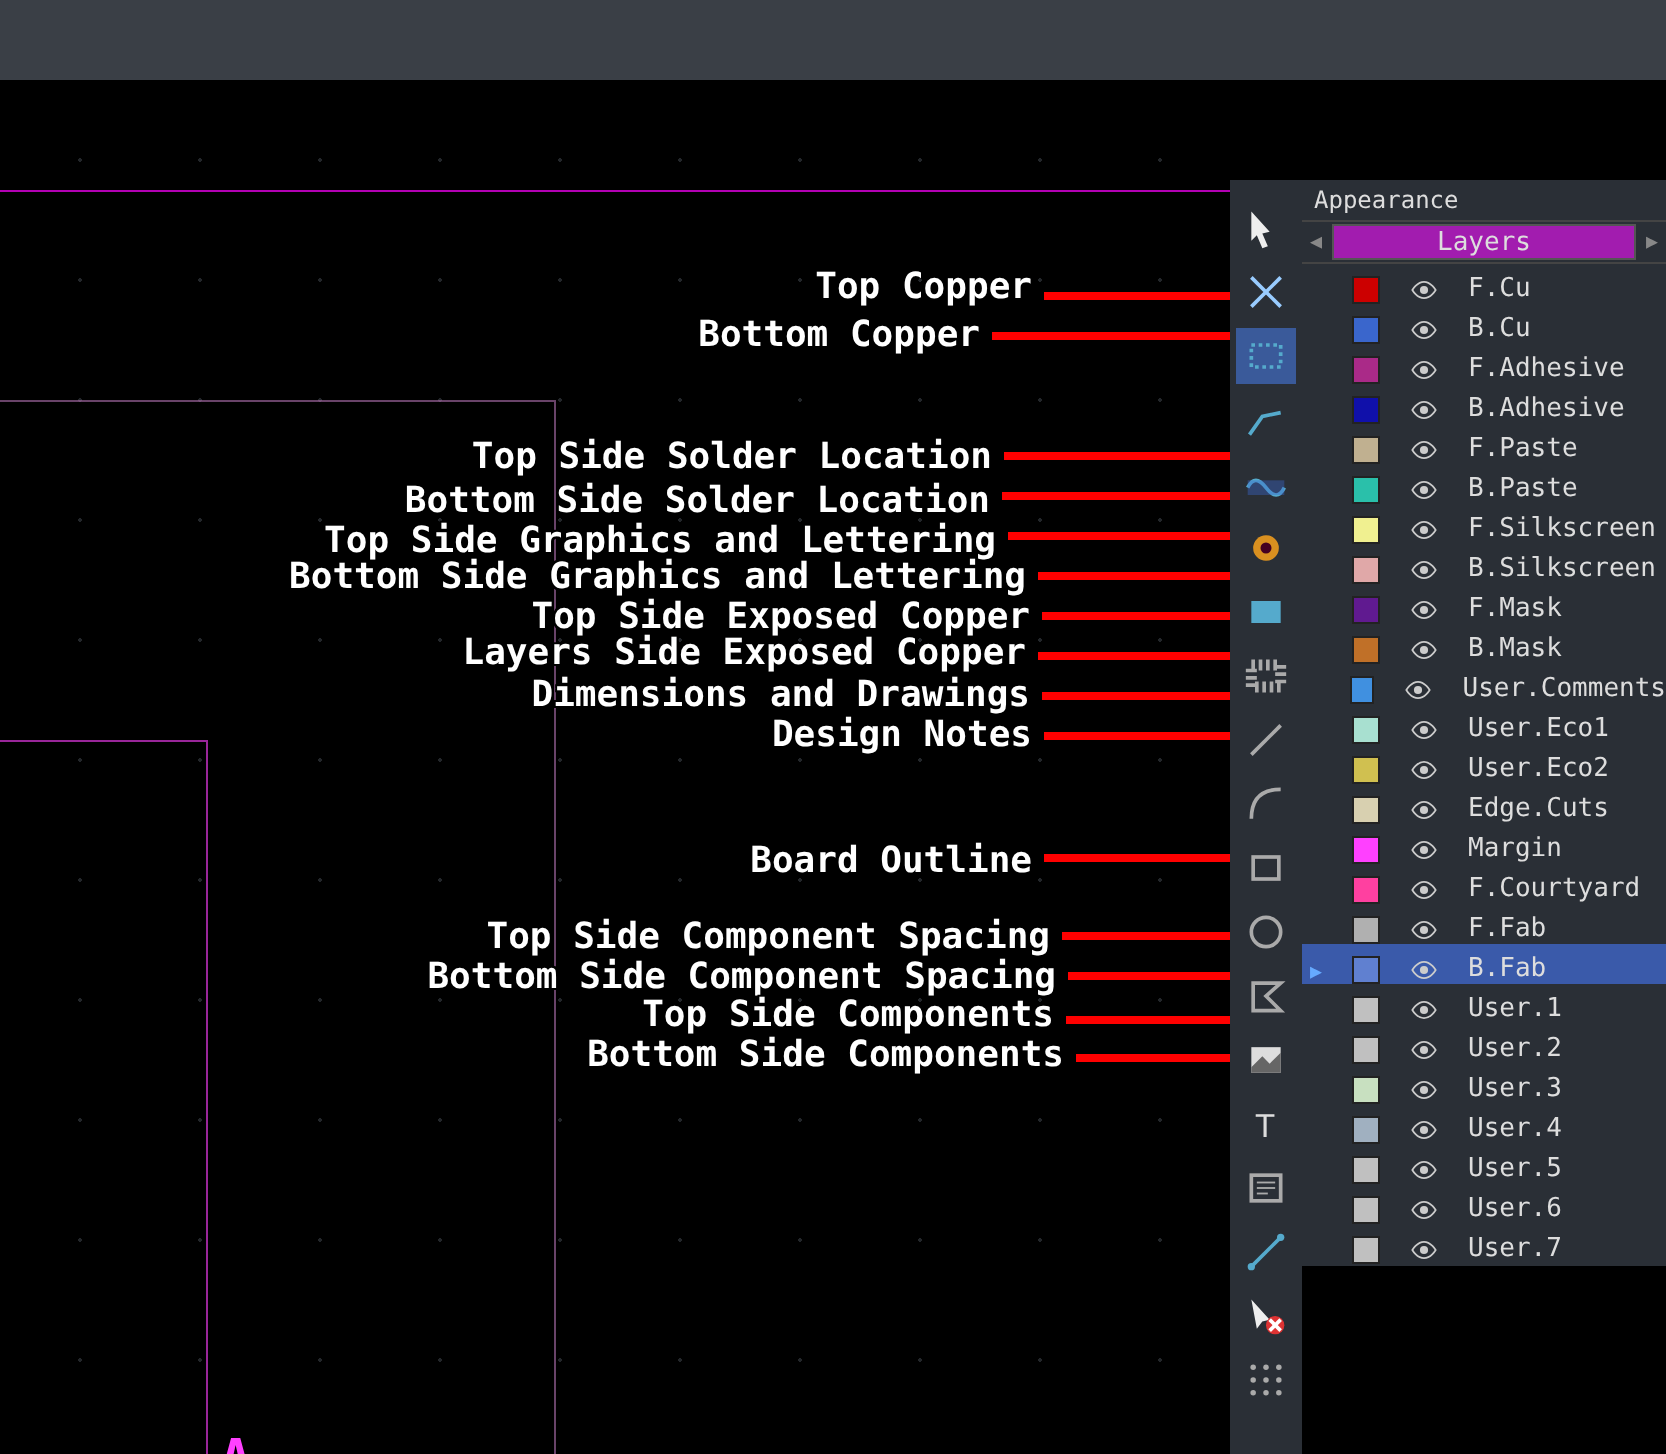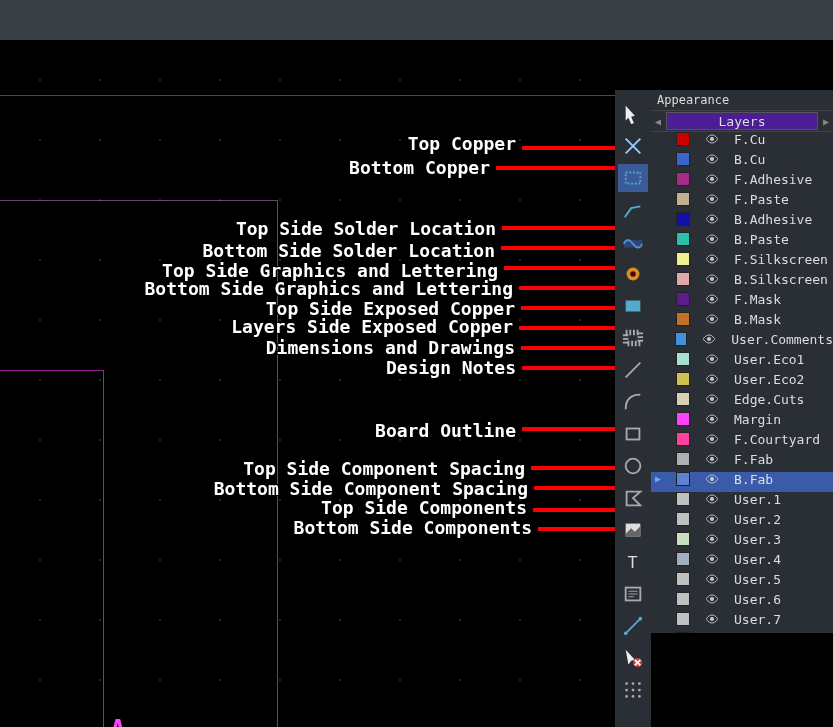--- a/index.html
+++ b/index.html
@@ -129,36 +129,36 @@
     width: 14px;
     display: flex;
     align-items: center;
     justify-content: center;
     font-size: 10px;
     color: #888;
     cursor: pointer;
   }
   .tab {
     flex: 1;
-    background: #4c1d95;
+    background: #a21caf;
     display: flex;
     align-items: center;
     justify-content: center;
     font-size: 13px;
     cursor: pointer;
     border: 1px solid #555;
     margin: 1px;
   }
   .layers {
     flex: 1;
     overflow: hidden;
   }
   .layer {
     display: flex;
-    align-items: flex-start;
+    align-items: flex-end;
     height: 20px;
     gap: 15px;
     padding-left: 4px;
     font-size: 13px;
     cursor: pointer;
   }
   .layer.selected { background: #3a5aaa; }
   .layer .marker {
     width: 6px; height: 12px;
     display: flex;
@@ -382,39 +382,39 @@
         <span class="eye">
           <svg viewBox="0 0 24 16">
             <path d="M12 1 C6 1 2 8 2 8 C2 8 6 15 12 15 C18 15 22 8 22 8 C22 8 18 1 12 1 Z" fill="none" stroke="#ccc" stroke-width="1.5"></path>
             <circle cx="12" cy="8" r="3.5" fill="#ccc"></circle>
           </svg>
         </span>
         <span class="layer-name">F.Adhesive</span>
       </div>
       <div class="layer">
         <span class="marker"></span>
+        <span class="swatch" style="background:#1010aa"></span>
+        <span class="eye">
+          <svg viewBox="0 0 24 16">
+            <path d="M12 1 C6 1 2 8 2 8 C2 8 6 15 12 15 C18 15 22 8 22 8 C22 8 18 1 12 1 Z" fill="none" stroke="#ccc" stroke-width="1.5"></path>
+            <circle cx="12" cy="8" r="3.5" fill="#ccc"></circle>
+          </svg>
+        </span>
+        <span class="layer-name">B.Adhesive</span>
+      </div>
+      <div class="layer">
+        <span class="marker"></span>
         <span class="swatch" style="background:#c0b090"></span>
         <span class="eye">
           <svg viewBox="0 0 24 16">
             <path d="M12 1 C6 1 2 8 2 8 C2 8 6 15 12 15 C18 15 22 8 22 8 C22 8 18 1 12 1 Z" fill="none" stroke="#ccc" stroke-width="1.5"></path>
             <circle cx="12" cy="8" r="3.5" fill="#ccc"></circle>
           </svg>
         </span>
         <span class="layer-name">F.Paste</span>
-      </div>
-      <div class="layer">
-        <span class="marker"></span>
-        <span class="swatch" style="background:#1010aa"></span>
-        <span class="eye">
-          <svg viewBox="0 0 24 16">
-            <path d="M12 1 C6 1 2 8 2 8 C2 8 6 15 12 15 C18 15 22 8 22 8 C22 8 18 1 12 1 Z" fill="none" stroke="#ccc" stroke-width="1.5"></path>
-            <circle cx="12" cy="8" r="3.5" fill="#ccc"></circle>
-          </svg>
-        </span>
-        <span class="layer-name">B.Adhesive</span>
       </div>
       <div class="layer">
         <span class="marker"></span>
         <span class="swatch" style="background:#2ac0aa"></span>
         <span class="eye">
           <svg viewBox="0 0 24 16">
             <path d="M12 1 C6 1 2 8 2 8 C2 8 6 15 12 15 C18 15 22 8 22 8 C22 8 18 1 12 1 Z" fill="none" stroke="#ccc" stroke-width="1.5"></path>
             <circle cx="12" cy="8" r="3.5" fill="#ccc"></circle>
           </svg>
         </span>

